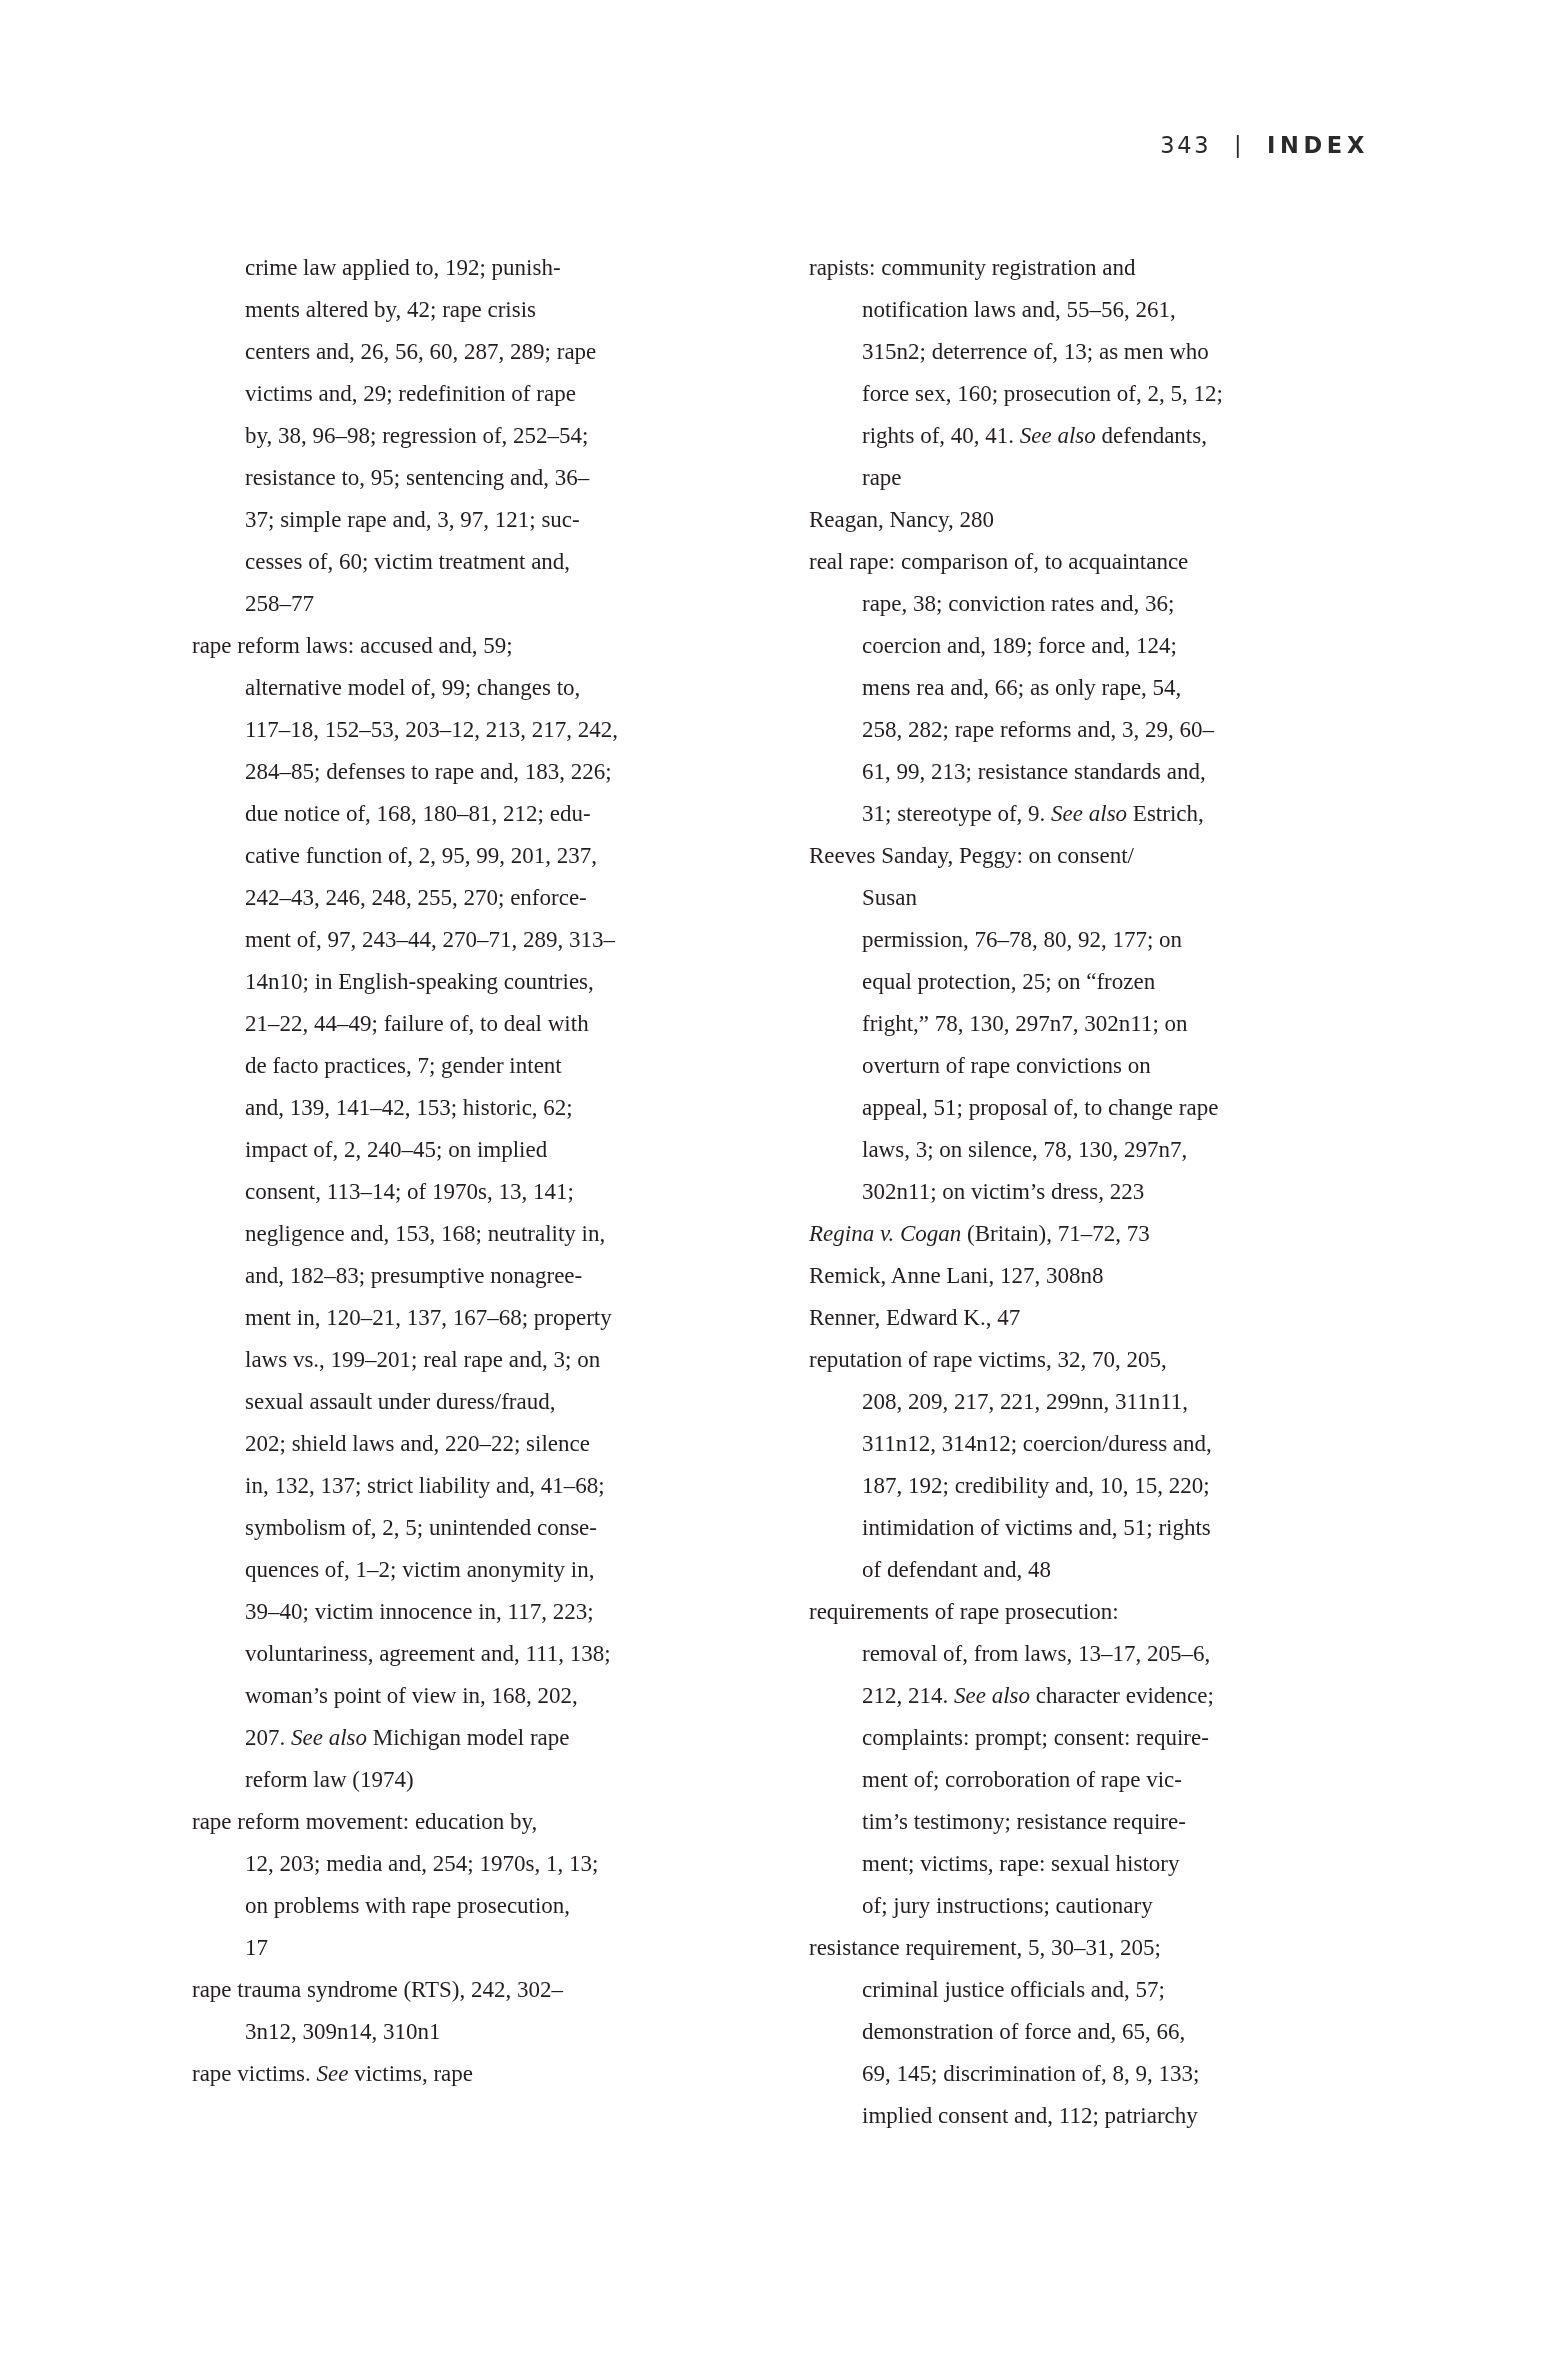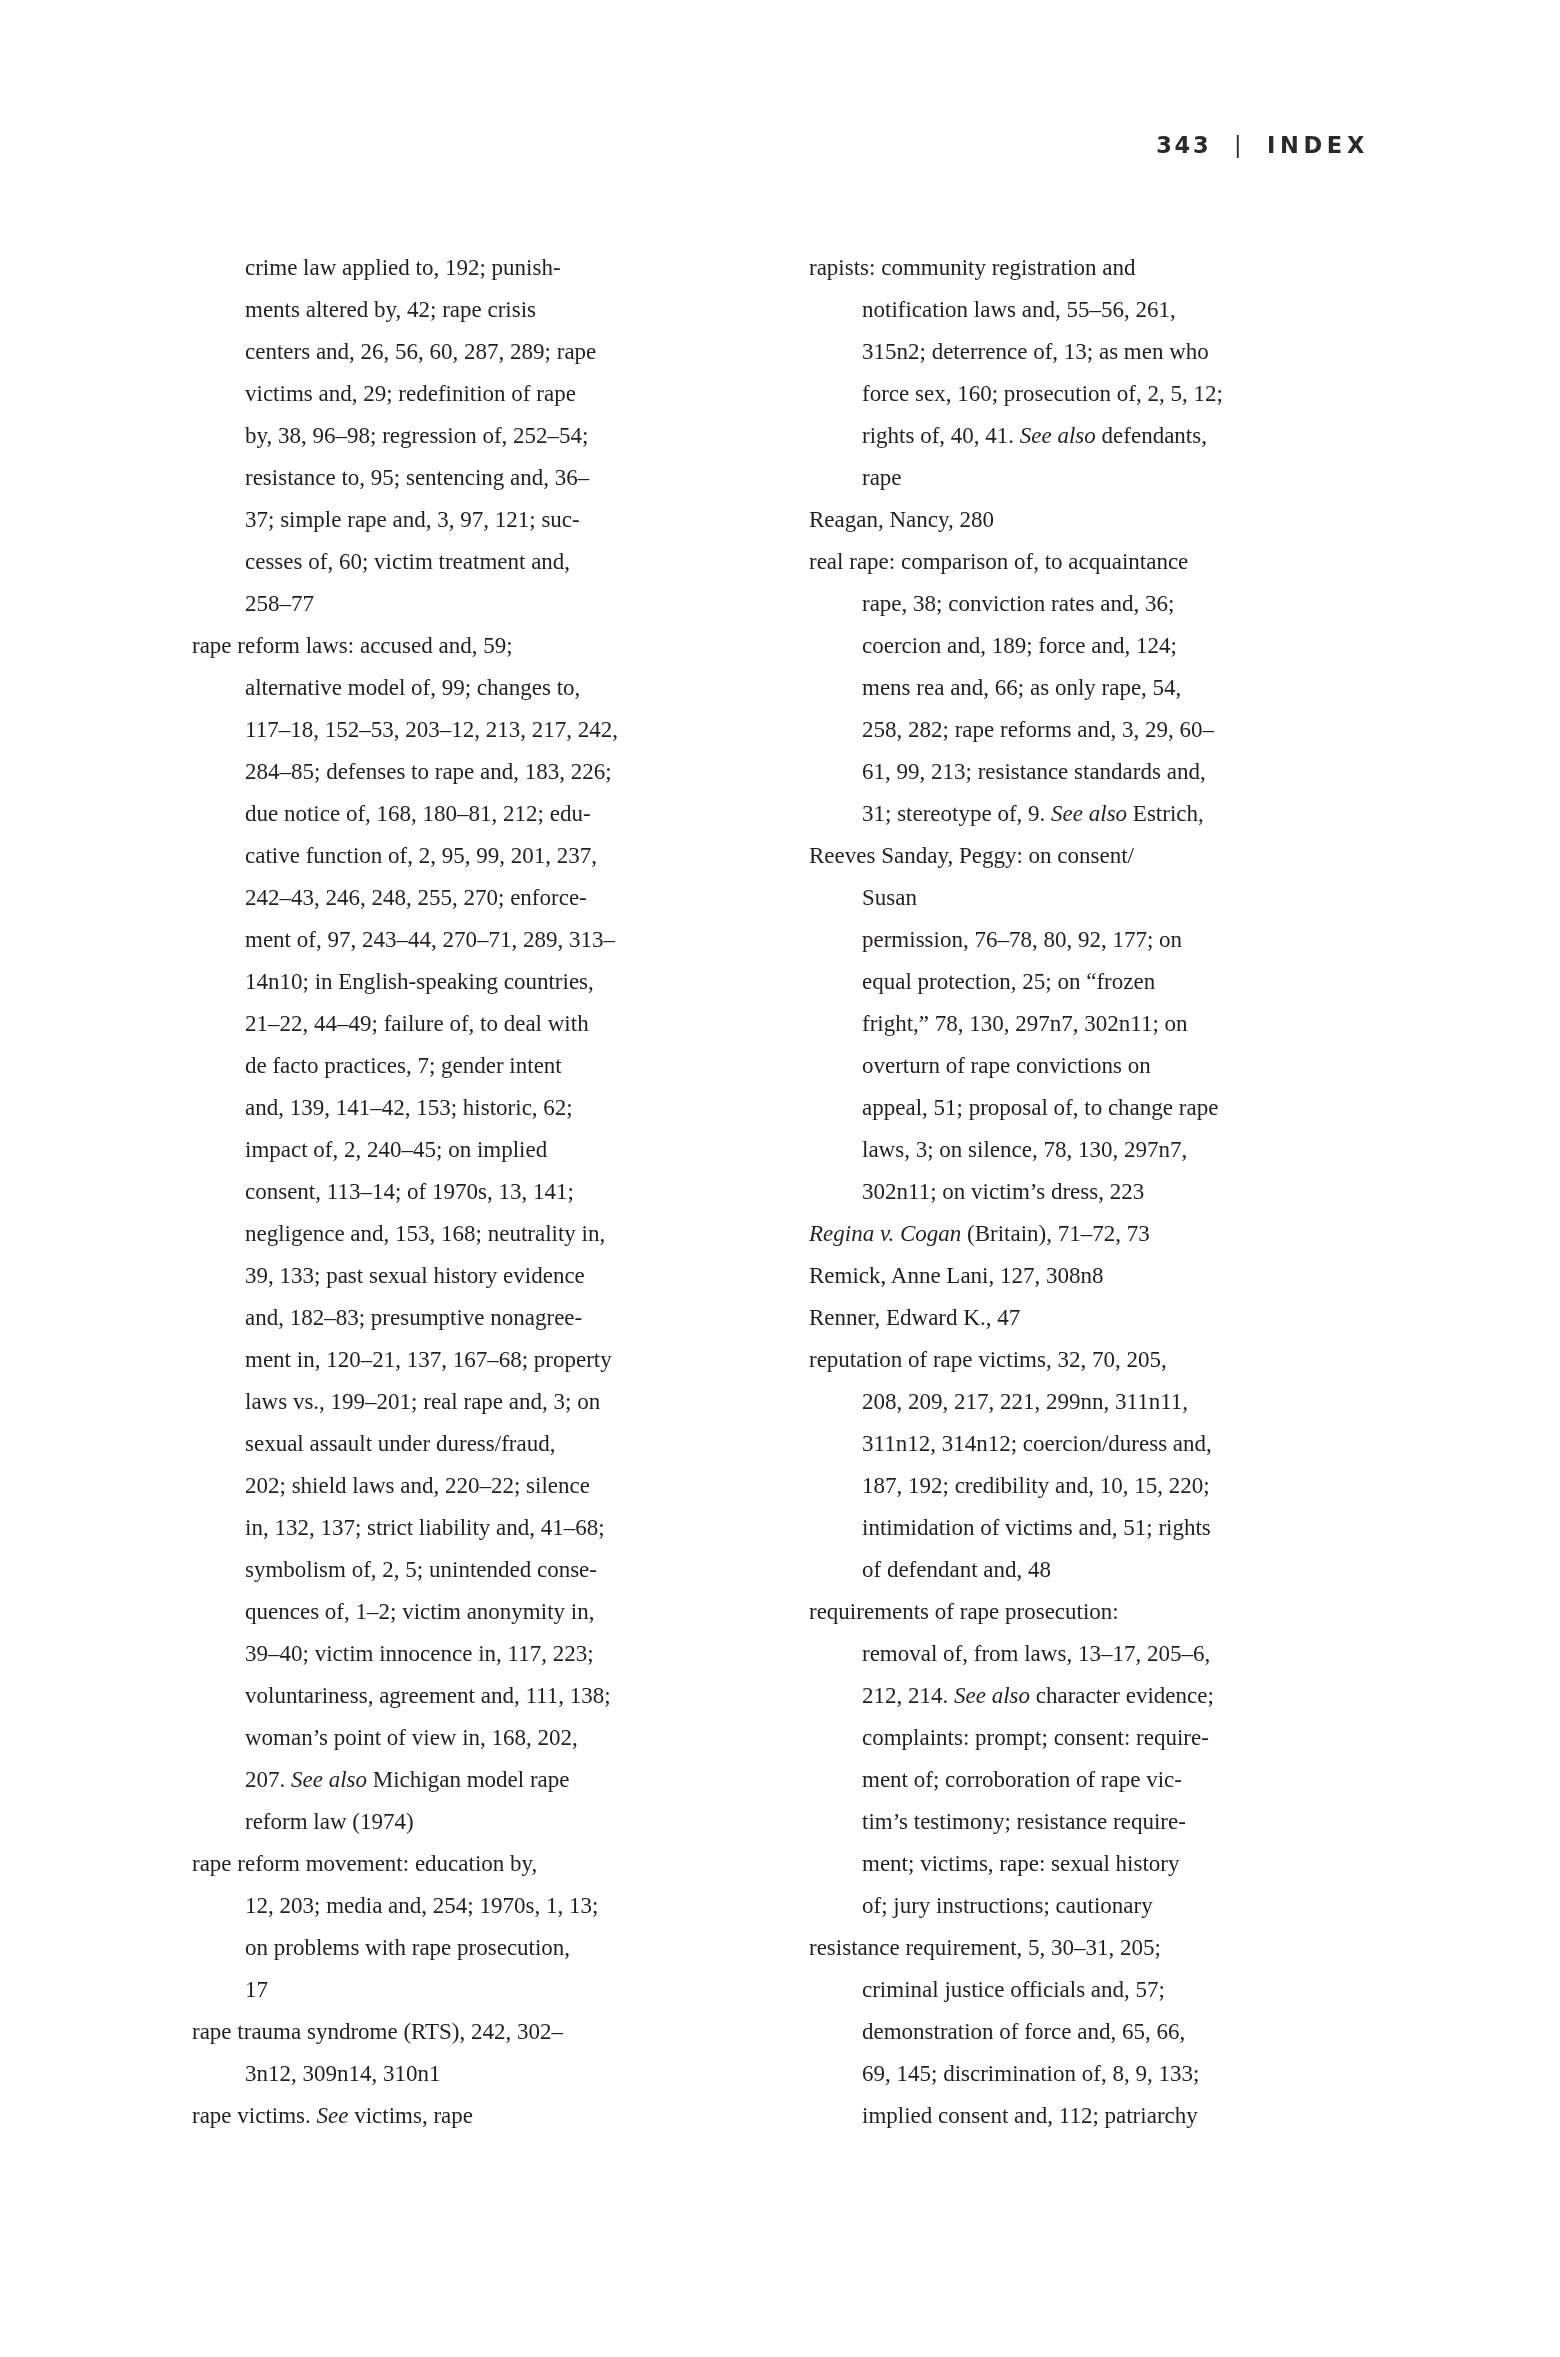--- a/index.html
+++ b/index.html
@@ -3,21 +3,21 @@
 <meta charset="utf-8">
 <style>
   html, body { margin: 0; padding: 0; background: #ffffff; }
   body { width: 1561px; height: 2357px; position: relative; overflow: hidden; }
   .page { position: absolute; left: 0; top: 0; width: 1561px; height: 2357px; background: #ffffff; }
   .running-head {
     position: absolute; top: 131px; right: 192px;
     font-family: "DejaVu Sans", sans-serif; font-size: 22.5px; color: #2a2a2a;
     letter-spacing: 2.8px; white-space: nowrap; line-height: 28px;
   }
-  .running-head .folio { font-weight: bold; letter-spacing: 2.8px; }
+  .running-head .folio { font-weight: normal; letter-spacing: 2.8px; }
   .running-head .sep { display: inline-block; margin: 0 22.5px; font-weight: normal; }
   .running-head .title { font-weight: bold; letter-spacing: 4.7px; }
   .column {
     position: absolute; top: 247px; width: 581px;
     font-family: "Liberation Serif", "DejaVu Serif", serif;
     font-size: 23px; line-height: 42px; color: #231f20;
   }
   .col-left { left: 192px; }
   .col-right { left: 809px; }
   .line { white-space: nowrap; height: 42px; }
@@ -50,21 +50,20 @@
       <div class="line indent"><span>cative function of, 2, 95, 99, 201, 237,</span></div>
       <div class="line indent"><span>242–43, 246, 248, 255, 270; enforce-</span></div>
       <div class="line indent"><span>ment of, 97, 243–44, 270–71, 289, 313–</span></div>
       <div class="line indent"><span>14n10; in English-speaking countries,</span></div>
       <div class="line indent"><span>21–22, 44–49; failure of, to deal with</span></div>
       <div class="line indent"><span>de facto practices, 7; gender intent</span></div>
       <div class="line indent"><span>and, 139, 141–42, 153; historic, 62;</span></div>
       <div class="line indent"><span>impact of, 2, 240–45; on implied</span></div>
       <div class="line indent"><span>consent, 113–14; of 1970s, 13, 141;</span></div>
       <div class="line indent"><span>negligence and, 153, 168; neutrality in,</span></div>
-      <div class="line indent"><span>39, 133; past sexual history evidence</span></div>
       <div class="line indent"><span>and, 182–83; presumptive nonagree-</span></div>
       <div class="line indent"><span>ment in, 120–21, 137, 167–68; property</span></div>
       <div class="line indent"><span>laws vs., 199–201; real rape and, 3; on</span></div>
       <div class="line indent"><span>sexual assault under duress/fraud,</span></div>
       <div class="line indent"><span>202; shield laws and, 220–22; silence</span></div>
       <div class="line indent"><span>in, 132, 137; strict liability and, 41–68;</span></div>
       <div class="line indent"><span>symbolism of, 2, 5; unintended conse-</span></div>
       <div class="line indent"><span>quences of, 1–2; victim anonymity in,</span></div>
       <div class="line indent"><span>39–40; victim innocence in, 117, 223;</span></div>
       <div class="line indent"><span>voluntariness, agreement and, 111, 138;</span></div>

